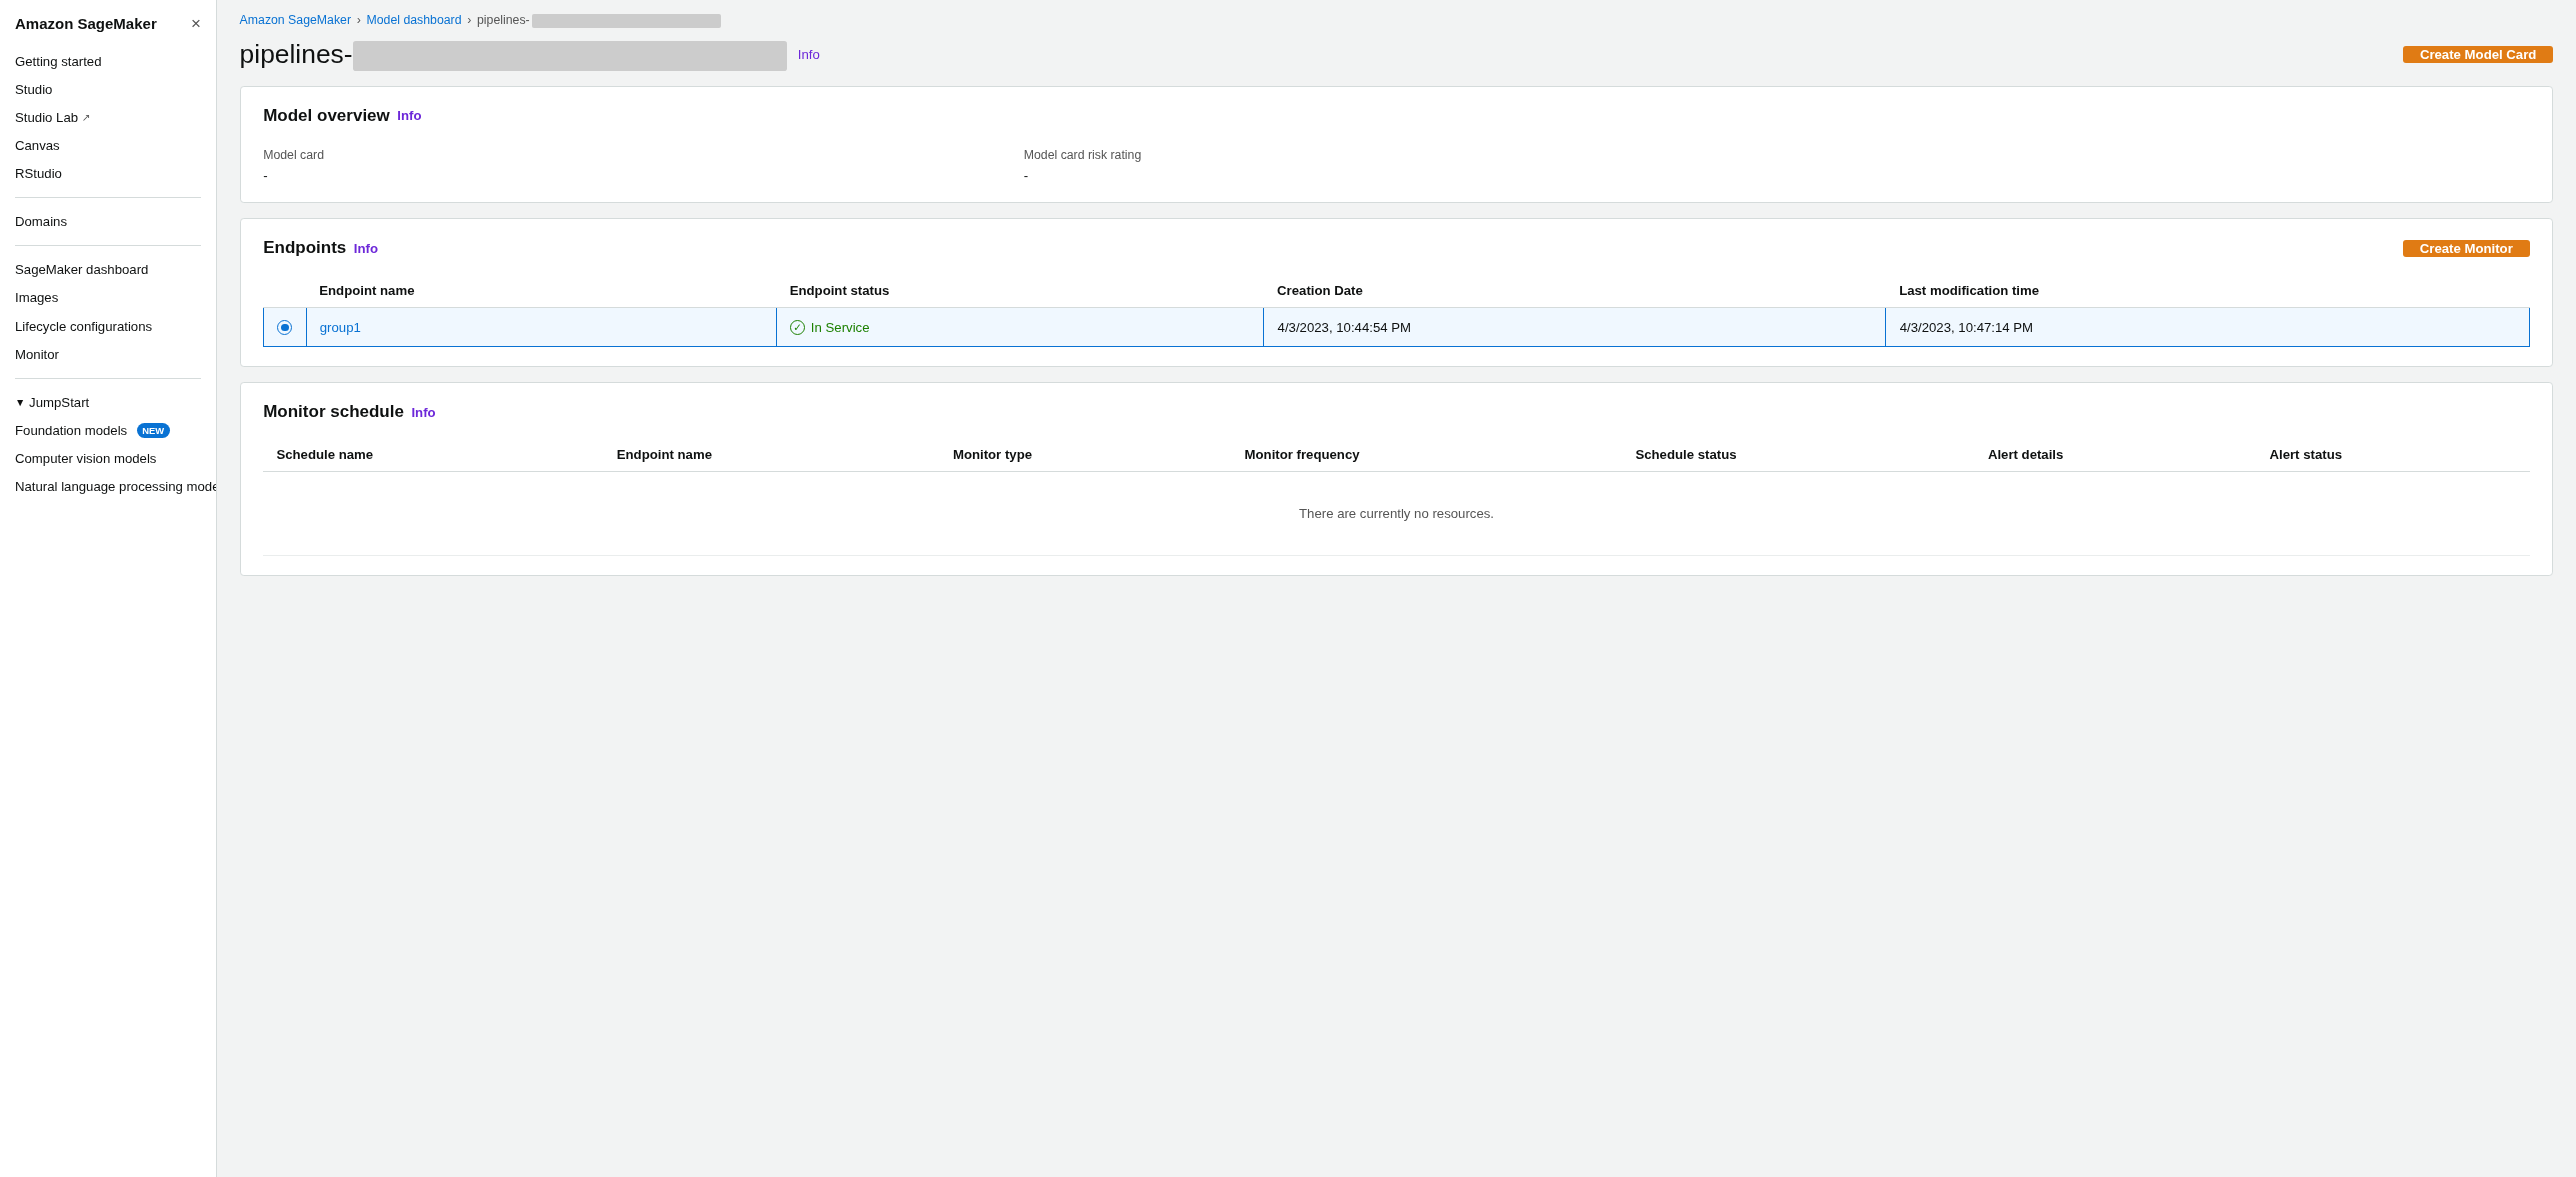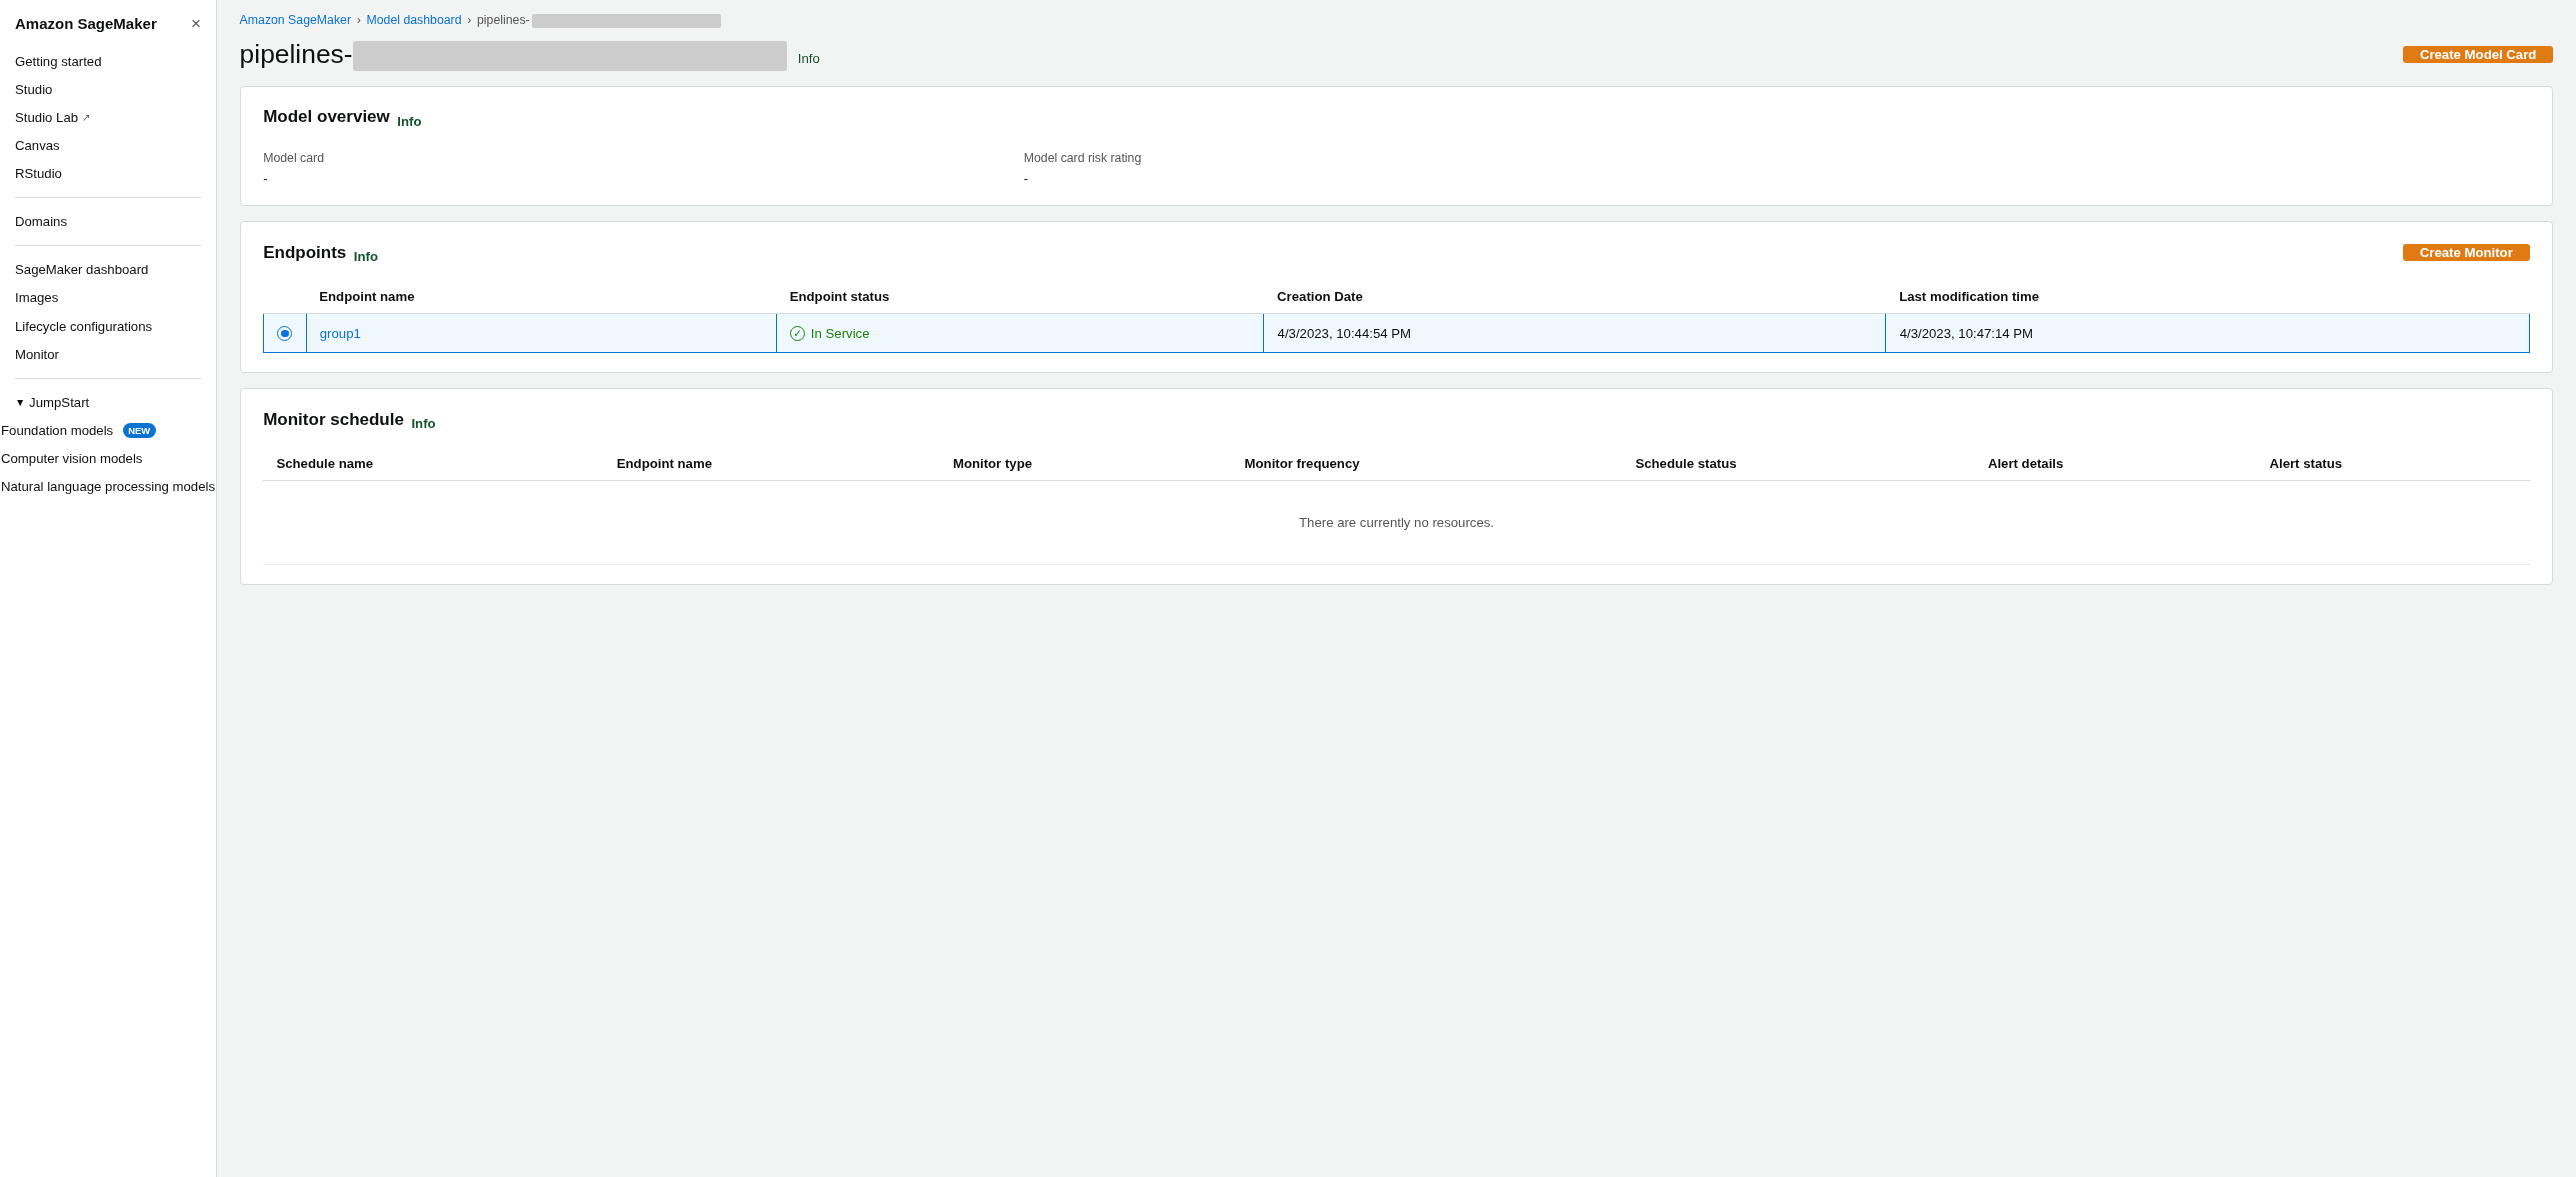--- a/index.html
+++ b/index.html
@@ -62,21 +62,21 @@
     .new-badge {
       background: #0972d3;
       color: #fff;
       font-size: 9.4px;
       font-weight: 700;
       padding: 1.9px 5.7px;
       border-radius: 9.4px;
       margin-left: 5.7px;
     }
     .sidebar-subsection { padding-left: 0; }
-    .sidebar-subsection .sidebar-nav-item { padding-left: 1px; }
+    .sidebar-subsection .sidebar-nav-item { padding-left: 15px; }
 
     
     #main {
       flex: 1;
       overflow-y: auto;
       background: #f2f3f3;
       padding: 0;
     }
 
     
@@ -110,25 +110,24 @@
     }
     .page-title-redact {
       display: inline-block;
       background: #ccc;
       border-radius: 2.8px;
       height: 30px;
       width: 434px;
       vertical-align: middle;
     }
     .info-link {
-      color: #14532d;
+      color: #6d28d9;
       font-size: 13.2px;
       cursor: pointer;
       text-decoration: none;
-      margin-top: 8px;
     }
     .btn-primary {
       background: #e07b14;
       color: #fff;
       border: none;
       border-radius: 3px;
       padding: 1px 17px;
       font-size: 13.2px;
       font-weight: 700;
       cursor: pointer;

